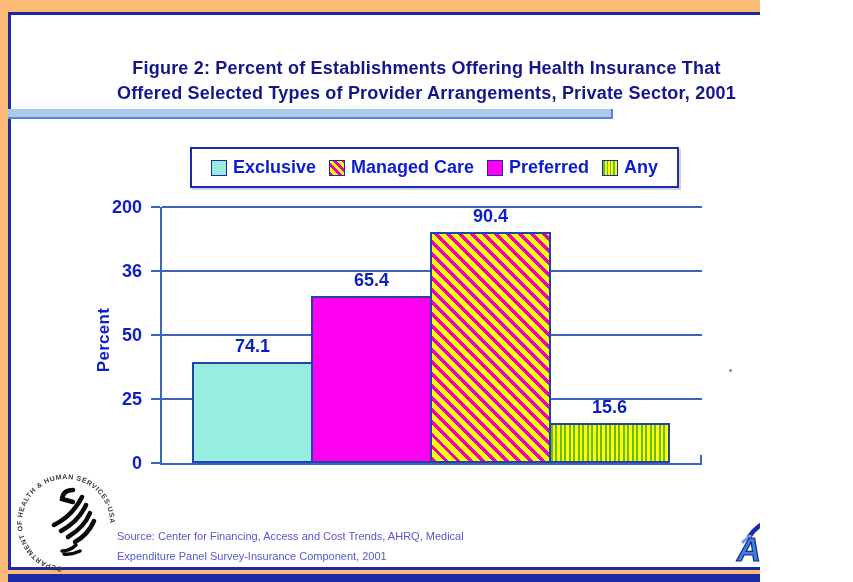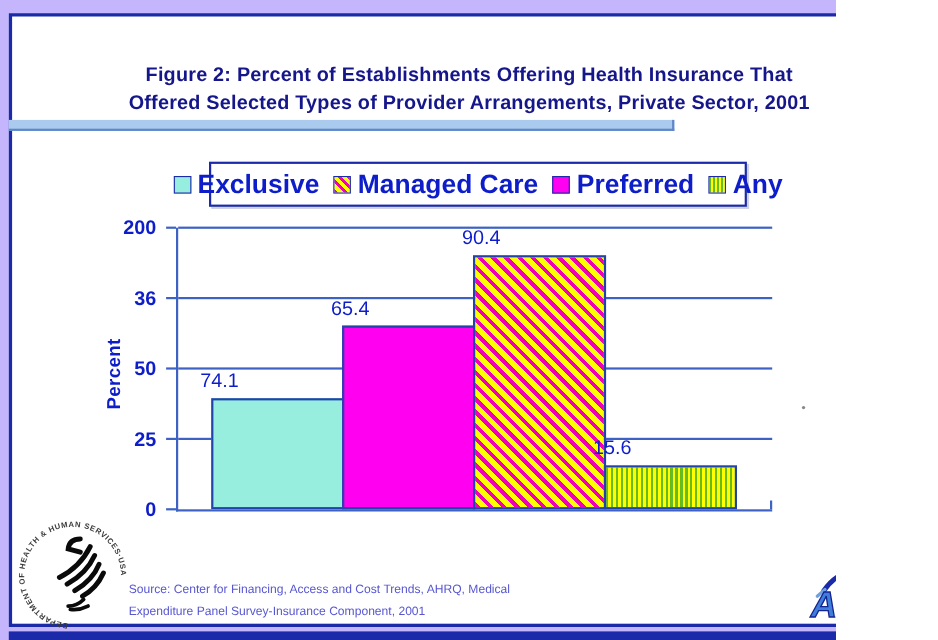--- a/index.html
+++ b/index.html
@@ -1,40 +1,40 @@
 <!DOCTYPE html>
 <html><head>
 <meta charset="utf-8">
 <style>
   html,body{margin:0;padding:0;background:#fff;}
-  .page{position:relative;width:760px;height:582px;background:#c4b5fd;
+  .page{position:relative;width:760px;height:582px;background:#fdba74;
         font-family:"Liberation Sans",sans-serif;overflow:hidden;}
   .frame{position:absolute;left:8px;top:12px;width:831px;height:552px;
          border:3px solid #1A2AA8;background:#FFFFFF;}
   .bottom-bar{position:absolute;left:8px;top:574px;width:837px;height:8px;background:#1A2AA8;}
   .title{position:absolute;left:24px;top:56px;width:805px;text-align:center;
          color:#16168B;font-size:18px;font-weight:bold;line-height:25px;letter-spacing:0.2px;}
   .title-underline{position:absolute;left:8px;top:109px;width:603px;height:8px;
          background:#ABCBEE;border-bottom:2px solid #5E86C8;border-right:2px solid #5E86C8;}
   .legend{position:absolute;left:190px;top:147px;width:489px;height:41px;
          border:2px solid #1A2AA8;background:#FFFFFF;box-sizing:border-box;
          display:flex;align-items:center;justify-content:center;gap:13px;
          box-shadow:2px 2px 0 rgba(120,130,160,.35);}
   .legend-item{display:flex;align-items:center;gap:6px;}
-  .legend-label{color:#0D1DC9;font-size:24px;font-weight:bold;white-space:nowrap;}
+  .legend-label{color:#0D1DC9;font-size:18px;font-weight:bold;white-space:nowrap;}
   .swatch{width:14px;height:14px;border:1px solid #1A2AA8;display:inline-block;}
   .plot{position:absolute;left:160px;top:207px;width:540px;height:256px;
         border-left:2px solid #3E62C4;border-bottom:2px solid #3E62C4;}
   .gridline{position:absolute;left:0;right:0;height:2px;background:#3E62C4;}
   .tickmark{position:absolute;left:-11px;width:9px;height:2px;background:#3E62C4;}
   .tick-label{position:absolute;left:-90px;width:70px;height:20px;line-height:20px;
         text-align:right;color:#0D1DC9;font-size:18px;font-weight:bold;}
   .tick-end{position:absolute;right:0;bottom:0;width:2px;height:8px;background:#3E62C4;}
   .bar{position:absolute;bottom:0;border:2px solid #2244AA;box-sizing:border-box;}
-  .bar-value{position:absolute;text-align:left;color:#0D1DC9;font-size:18px;font-weight:normal;}
+  .bar-value{position:absolute;text-align:center;color:#0D1DC9;font-size:18px;font-weight:bold;}
   .y-axis-label{position:absolute;left:104px;top:340px;transform:translate(-50%,-50%) rotate(-90deg);
         color:#0D1DC9;font-size:17px;font-weight:bold;letter-spacing:0.3px;}
   .source{position:absolute;left:117px;top:527px;width:580px;color:#5757D1;
         font-size:11px;line-height:19.5px;}
   .hhs-logo{position:absolute;left:16px;top:470px;}
   .ahrq-logo{position:absolute;left:733px;top:503px;}
   .stray-dot{position:absolute;left:729px;top:369px;width:3px;height:3px;
         background:#888;border-radius:50%;}
 </style>
 </head>

